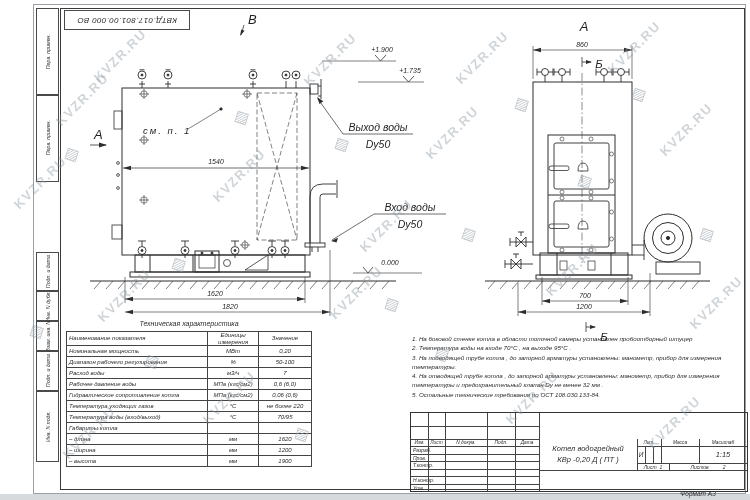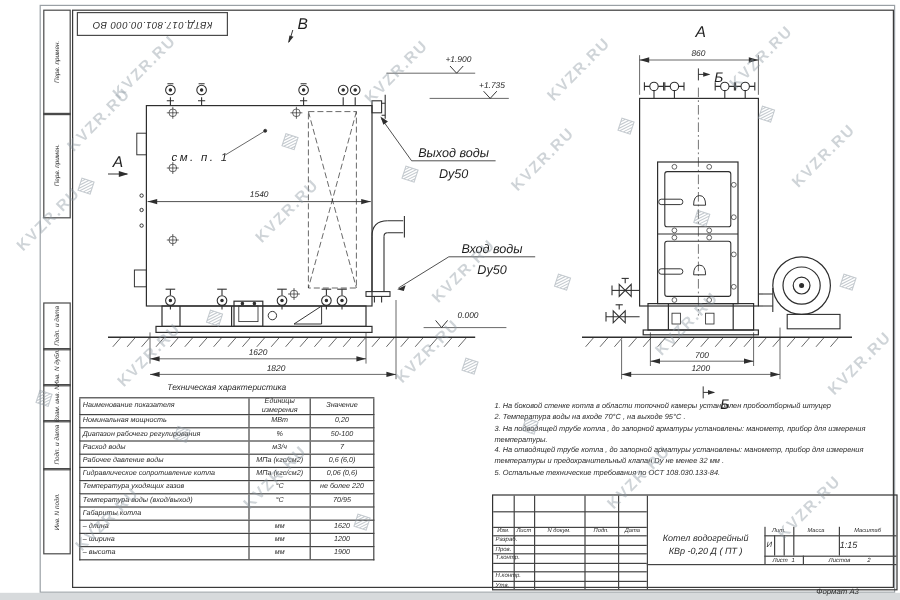--- a/index.html
+++ b/index.html
@@ -586,21 +586,21 @@
     <div class="ln" style="left:288px;top:26px;height:24px;border-left-width:1px"></div>
     <div class="ln" style="left:234px;top:33px;height:17px;border-left-width:1px"></div>
     <div class="ln" style="left:242px;top:33px;height:17px;border-left-width:1px"></div>
     <div class="ln" style="left:226px;top:50px;width:110px;border-top-width:1px"></div>
     <div class="ln" style="left:258px;top:50px;height:7px;border-left-width:1px"></div>
     <div class="ln" style="left:128px;top:57px;width:208px;border-top-width:1px"></div>
     <div class="tbl-lbl" style="left:226px;top:26px;width:24px;height:7px">Лит.</div>
     <div class="tbl-lbl" style="left:250px;top:26px;width:38px;height:7px">Масса</div>
     <div class="tbl-lbl" style="left:288px;top:26px;width:48px;height:7px">Масштаб</div>
     <div class="cell" style="left:226px;top:33px;width:8px;height:17px;font-size:6.5px">И</div>
-    <div class="cell" style="left:272px;top:33px;width:48px;height:17px;font-size:7.5px">1:15</div>
+    <div class="cell" style="left:288px;top:33px;width:48px;height:17px;font-size:7.5px">1:15</div>
     <div class="cell" style="left:226px;top:50px;width:32px;height:7px;font-size:5px;gap:3px">
       <span>Лист</span>
       <span>1</span>
     </div>
     <div class="cell" style="left:258px;top:50px;width:78px;height:7px;font-size:5px;gap:14px">
       <span>Листов</span>
       <span>2</span>
     </div>
   </div>
 

